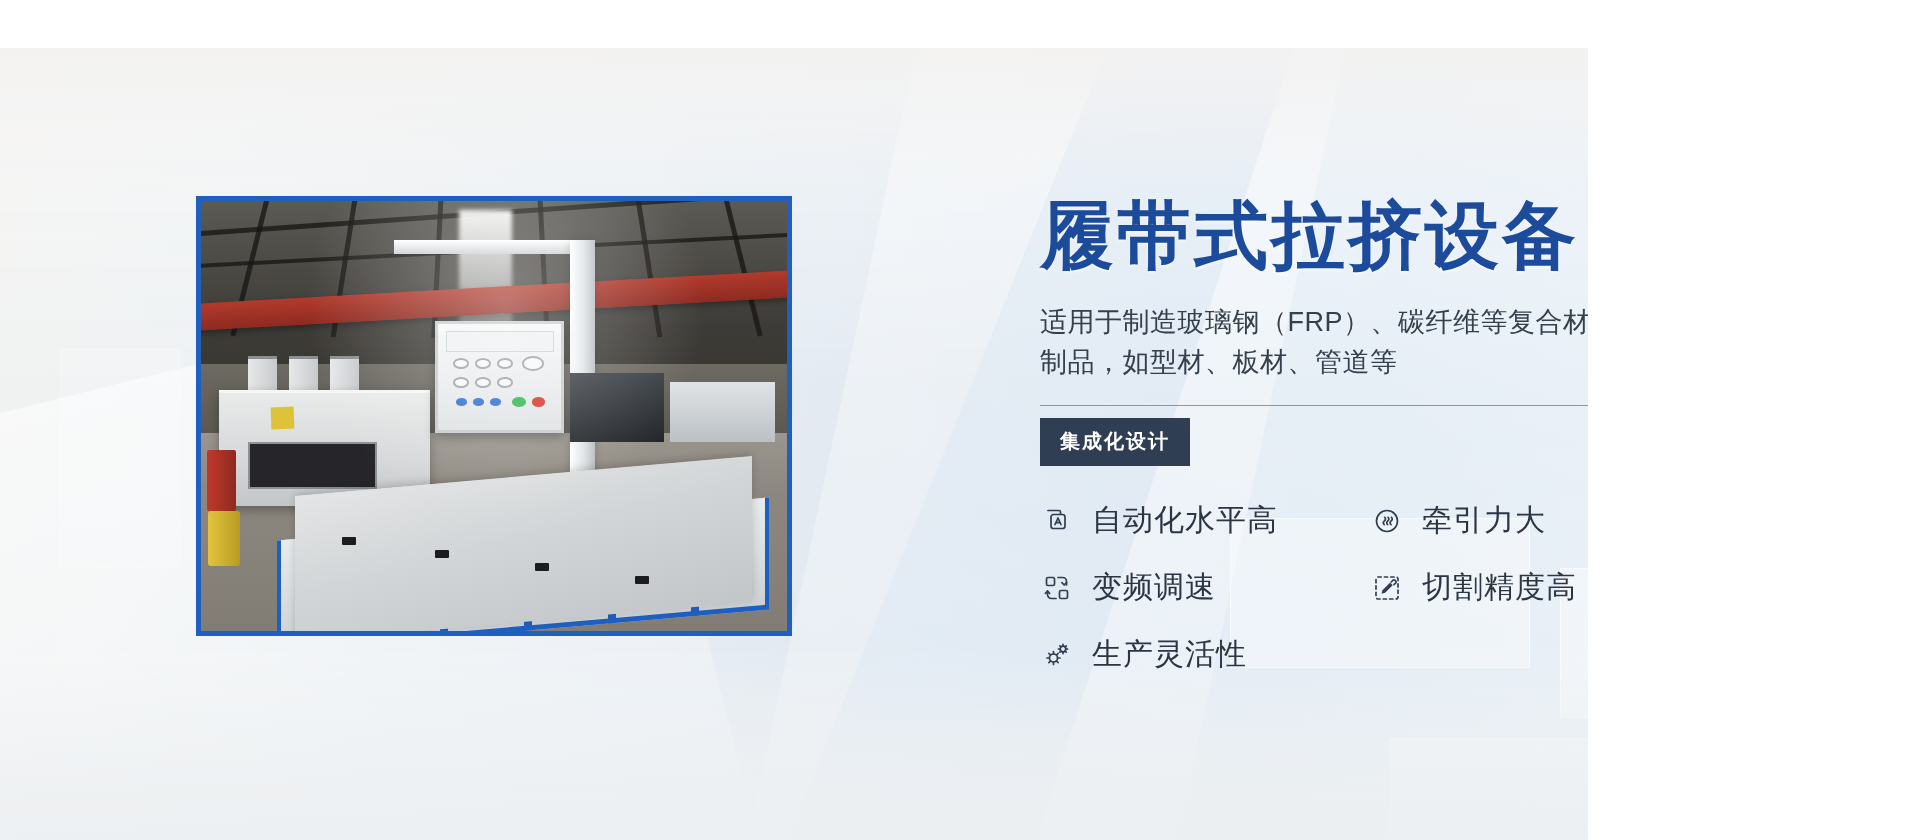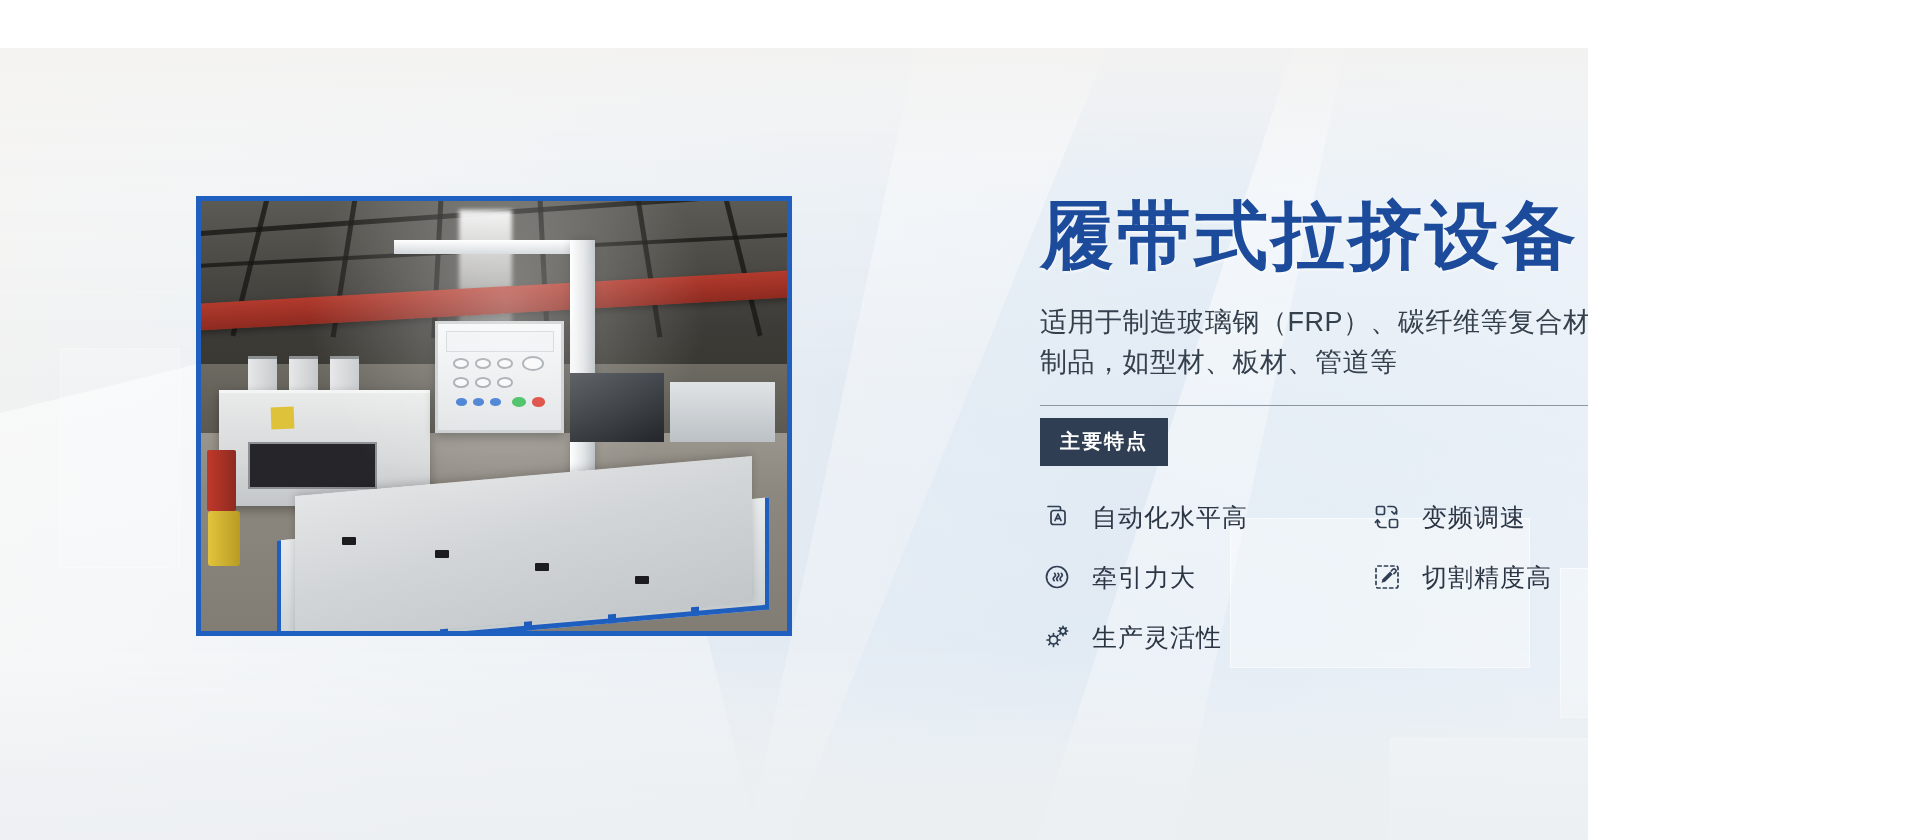--- a/index.html
+++ b/index.html
@@ -264,21 +264,21 @@
     align-items:center;
     gap:18px;
   }
   .feature .ic {
     width:34px; height:34px;
     flex:0 0 34px;
     display:flex; align-items:center; justify-content:center;
     color:#2f3e52;
   }
   .feature .lbl {
-    font-size:25px;
+    font-size:30px;
     color:#2b3544;
     letter-spacing:1px;
     white-space:nowrap;
   }
 
   .icon-svg { width:30px; height:30px; display:block; }
   .icon-svg * { stroke:#2f3e52; fill:none; stroke-width:1.7; stroke-linecap:round; stroke-linejoin:round; }
   .icon-svg .fill { fill:#2f3e52; stroke:none; }
 </style>
 </head>
@@ -372,61 +372,61 @@
   </div>
 
   <div id="content">
 
     <div id="title">履带式拉挤设备</div>
 
     <div id="subtitle">适用于制造玻璃钢（FRP）、碳纤维等复合材料制品，如型材、板材、管道等</div>
 
     <div id="divider"></div>
 
-    <div id="badge">主要特点</div>
+    <div id="badge">集成化设计</div>
 
     <div id="features">
 
       <div class="feature">
         <span class="ic">
           <svg class="icon-svg" viewBox="0 0 30 30">
             <path d="M6 4.5h11a1.5 1.5 0 0 1 1.5 1.5v2"></path>
             <rect x="9" y="8.5" width="14" height="14" rx="2.5"></rect>
             <path d="M13 18.5 16 12l3 6.5M13.9 16.6h4.2"></path>
           </svg>
         </span>
         <span class="lbl">自动化水平高</span>
+      </div>
+
+      <div class="feature">
+        <span class="ic">
+          <svg class="icon-svg" viewBox="0 0 30 30">
+            <circle cx="15" cy="15" r="10.5"></circle>
+            <path d="M12.2 18.6c-1.5-1.2-1.1-2.6.2-3.7 1.3-1.1 1.6-2.4.2-3.6"></path>
+            <path d="M15.6 18.6c-1.5-1.2-1.1-2.6.2-3.7 1.3-1.1 1.6-2.4.2-3.6"></path>
+            <path d="M19 18.6c-1.5-1.2-1.1-2.6.2-3.7 1.3-1.1 1.6-2.4.2-3.6"></path>
+          </svg>
+        </span>
+        <span class="lbl">牵引力大</span>
       </div>
 
       <div class="feature">
         <span class="ic">
           <svg class="icon-svg" viewBox="0 0 30 30">
             <rect x="4.5" y="4.5" width="8" height="8" rx="1.5"></rect>
             <rect x="17.5" y="17.5" width="8" height="8" rx="1.5"></rect>
             <path d="M16 4.5h4.5a4 4 0 0 1 4 4V12"></path>
             <path d="M22.2 9.6 24.5 12l2.3-2.4" transform="translate(-2.3,0)"></path>
             <path d="M14 25.5H9.5a4 4 0 0 1-4-4V18"></path>
             <path d="M3.4 20.4 5.5 18l2.1 2.4"></path>
           </svg>
         </span>
         <span class="lbl">变频调速</span>
       </div>
 
-      <div class="feature">
-        <span class="ic">
-          <svg class="icon-svg" viewBox="0 0 30 30">
-            <circle cx="15" cy="15" r="10.5"></circle>
-            <path d="M12.2 18.6c-1.5-1.2-1.1-2.6.2-3.7 1.3-1.1 1.6-2.4.2-3.6"></path>
-            <path d="M15.6 18.6c-1.5-1.2-1.1-2.6.2-3.7 1.3-1.1 1.6-2.4.2-3.6"></path>
-            <path d="M19 18.6c-1.5-1.2-1.1-2.6.2-3.7 1.3-1.1 1.6-2.4.2-3.6"></path>
-          </svg>
-        </span>
-        <span class="lbl">牵引力大</span>
-      </div>
-
 
       <div class="feature">
         <span class="ic">
           <svg class="icon-svg" viewBox="0 0 30 30">
             <rect x="4" y="4" width="22" height="22" rx="2" style="stroke-dasharray:3.2 3.2;"></rect>
             <path class="fill" d="M9.5 20.8l1-3.6 7.6-7.6 2.6 2.6-7.6 7.6-3.6 1z"></path>
             <path d="M19.3 9l1.8-1.8a1.3 1.3 0 0 1 1.8 0l.9.9a1.3 1.3 0 0 1 0 1.8l-1.8 1.8"></path>
           </svg>
         </span>
         <span class="lbl">切割精度高</span>

